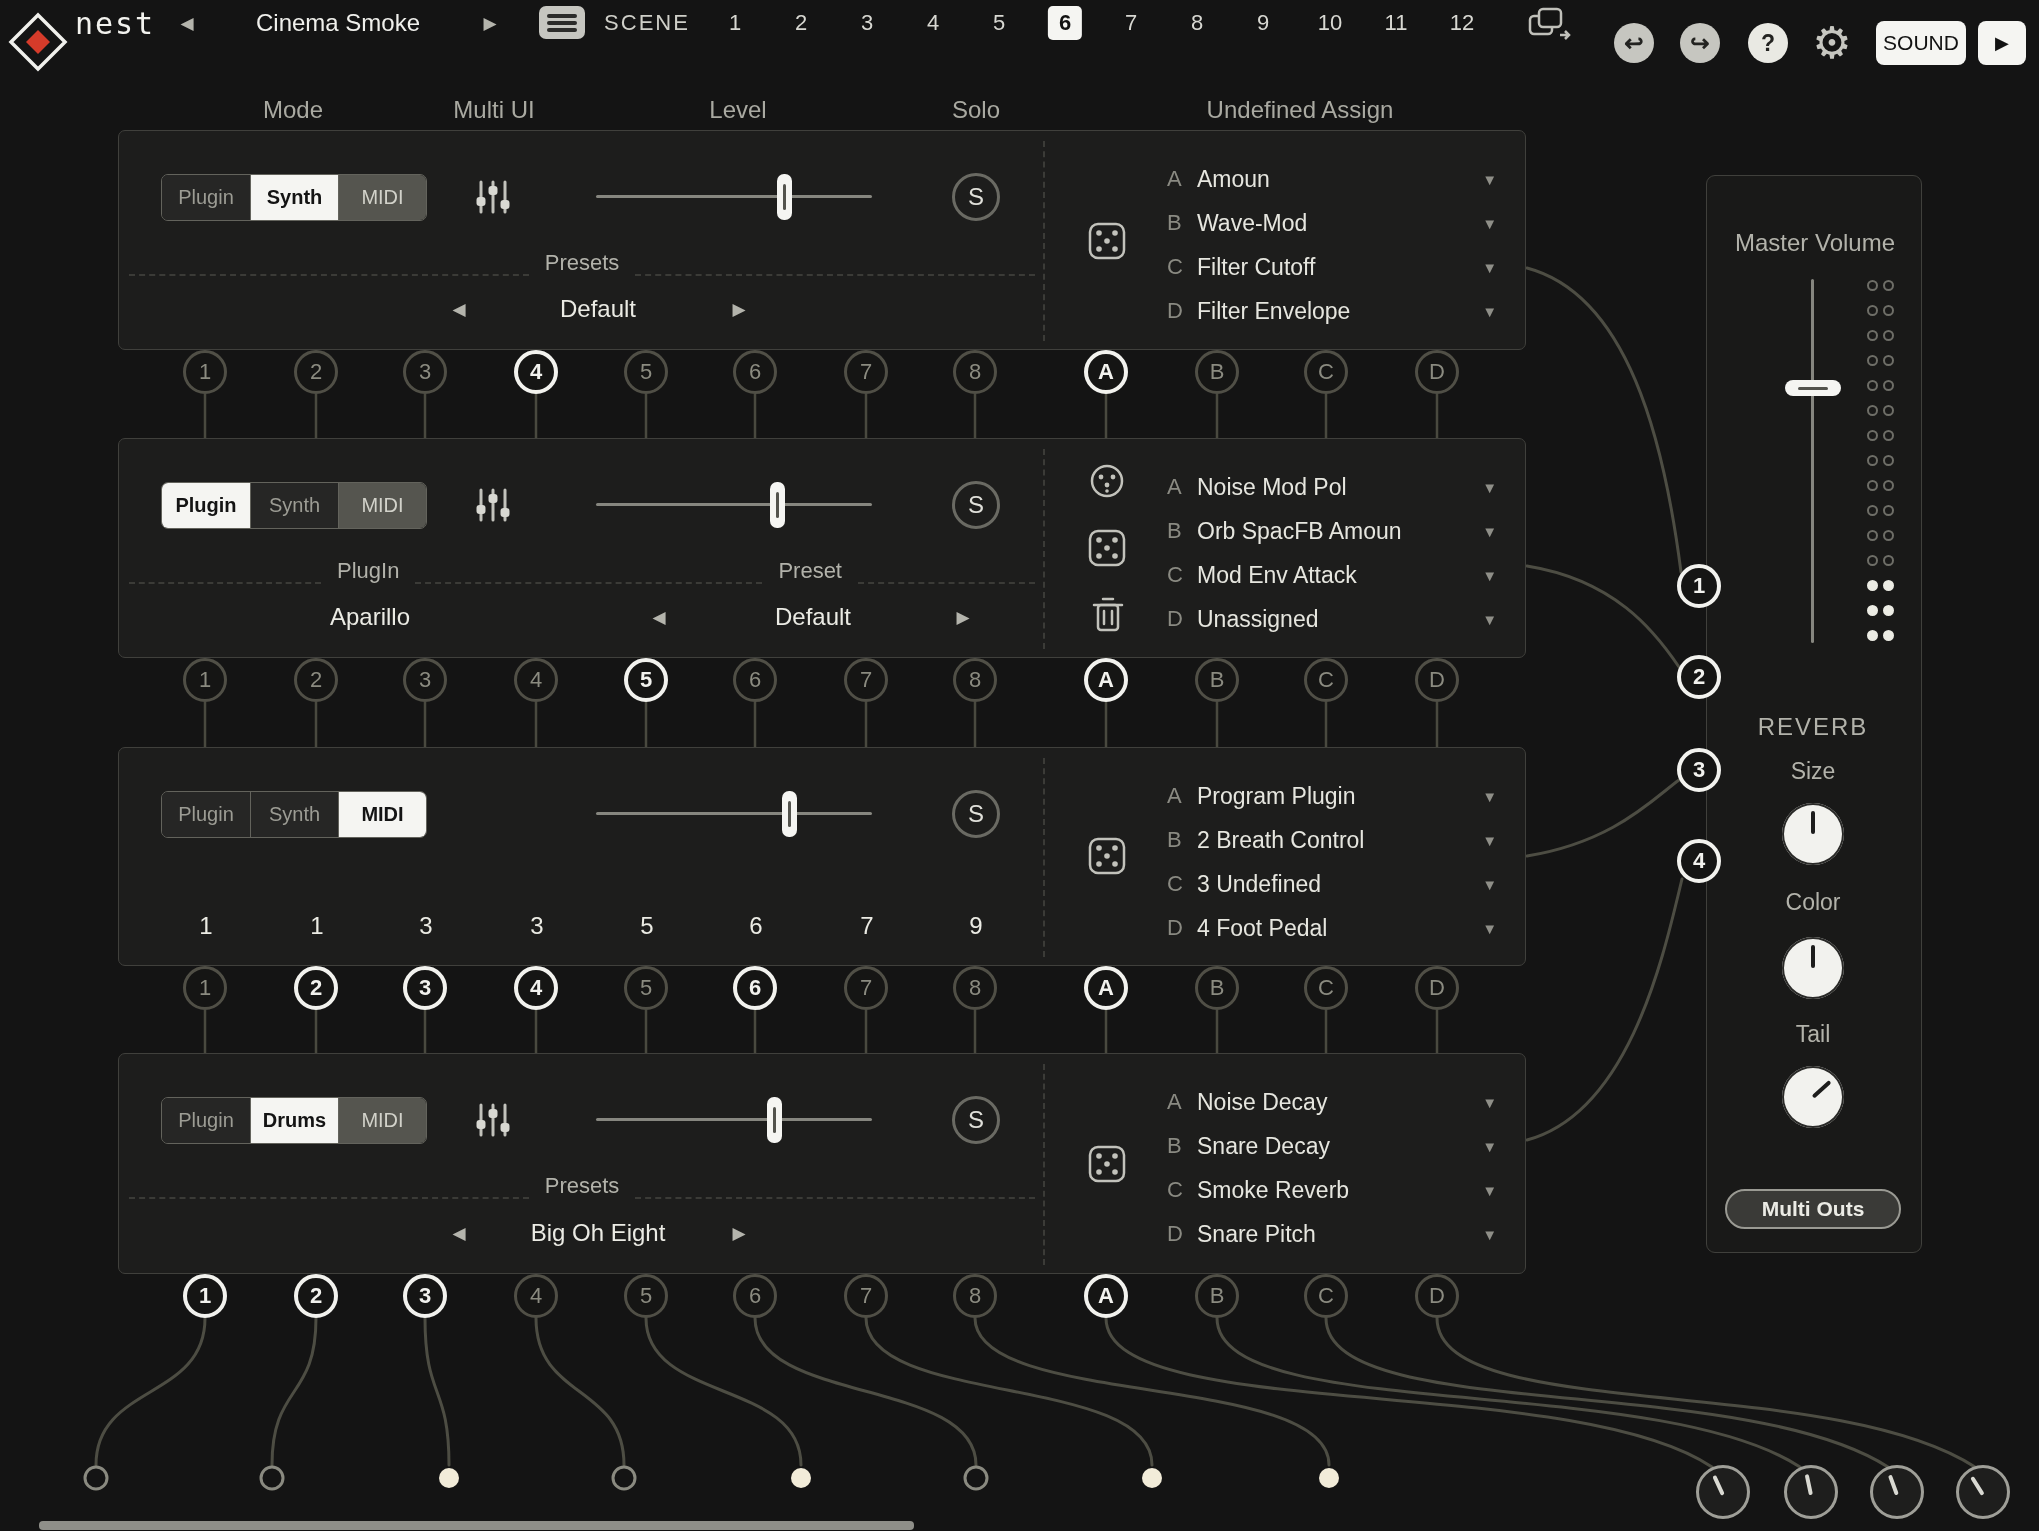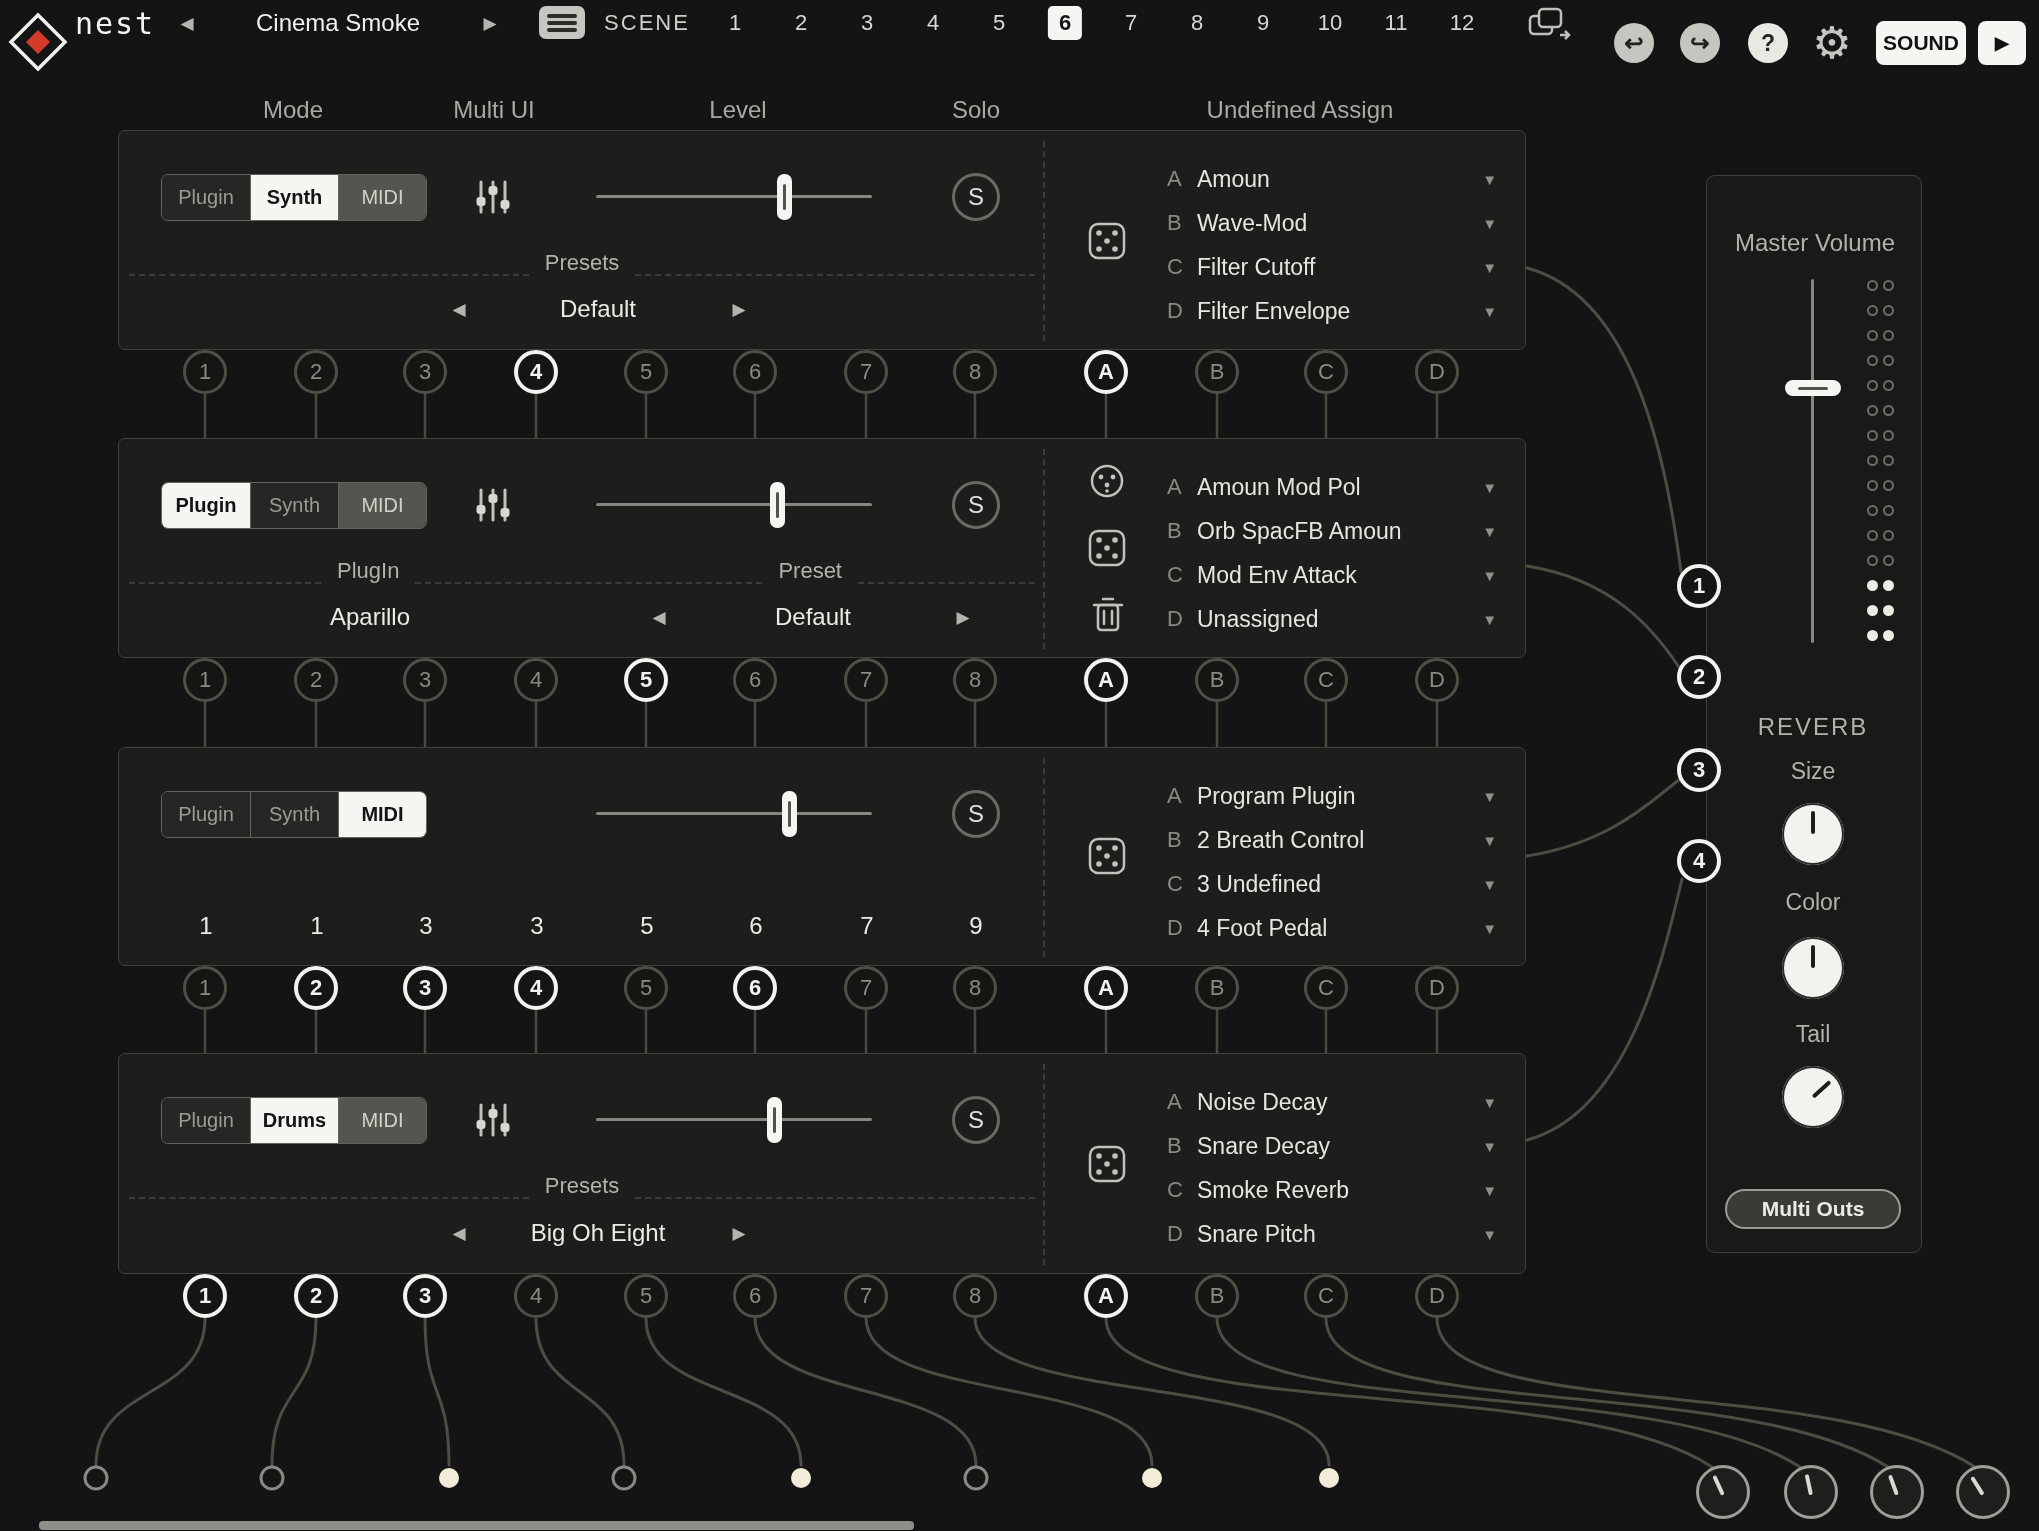--- a/index.html
+++ b/index.html
@@ -38,21 +38,21 @@
   .val{color:#ebebe4;font-size:24px}
   .node{position:absolute;transform:translate(-50%,-50%);width:44px;height:44px;border-radius:50%;
         border:3px solid #504f46;background:#151514;color:#8b8b80;display:flex;align-items:center;
         justify-content:center;font-size:22px;z-index:3}
   .node.on{border:4px solid #f2f2ee;color:#f2f2ee;font-weight:bold}
   .scene{color:#d8d8d2;font-size:22px}
   .scene.scene-active{background:#f5f5f2;color:#121212;padding:4px 11px;border-radius:5px;font-weight:bold}
   .circbtn{position:absolute;width:40px;height:40px;border-radius:50%;background:#c6c6c0;color:#232321;
            display:flex;align-items:center;justify-content:center;font-size:23px;font-weight:bold}
   .whitebtn{position:absolute;background:#f5f5f2;color:#121212;border-radius:8px;display:flex;
-            align-items:center;justify-content:center;font-weight:bold}
+            align-items:center;justify-content:center;font-weight:normal}
   .knob{position:absolute;border-radius:50%}
   .knob.white{background:#f2f2ee;width:62px;height:62px;box-shadow:0 0 0 2px #2a2a28 inset}
   .ptr{position:absolute;left:50%;top:8px;width:4px;height:23px;margin-left:-2px;background:#1d1d1c;
        border-radius:2px;transform-origin:50% 100%}
   .bknob{position:absolute;transform:translate(-50%,-50%);width:54px;height:54px;border-radius:50%;
          background:#1e1e1d;border:3px solid #9f9f98;z-index:3}
   .bptr{position:absolute;left:50%;top:6px;width:3.5px;height:21px;margin-left:-1.75px;background:#d9d9d2;
         border-radius:2px;transform-origin:50% 100%}
   .jack{position:absolute;transform:translate(-50%,-50%);width:25px;height:25px;border-radius:50%;
         border:3.5px solid #8a8a80;z-index:3}
@@ -299,21 +299,21 @@
     <g stroke="#c2c2bb" stroke-width="2.5" fill="none" stroke-linecap="round">
       <rect x="8" y="11" width="20" height="25" rx="3"></rect>
       <line x1="4" y1="11" x2="32" y2="11"></line>
         <line x1="13" y1="5" x2="23" y2="5"></line>
       <line x1="14" y1="17" x2="14" y2="30"></line>
         <line x1="22" y1="17" x2="22" y2="30"></line>
     </g>
   </svg>
   <div class="mod-row" style="top:30px">
     <span class="slot">A</span>
-    <span class="mlabel">Amoun Mod Pol</span>
+    <span class="mlabel">Noise Mod Pol</span>
     <span class="tri">▼</span>
   </div>
   <div class="mod-row" style="top:74px">
     <span class="slot">B</span>
     <span class="mlabel">Orb SpacFB Amoun</span>
     <span class="tri">▼</span>
   </div>
   <div class="mod-row" style="top:118px">
     <span class="slot">C</span>
     <span class="mlabel">Mod Env Attack</span>

